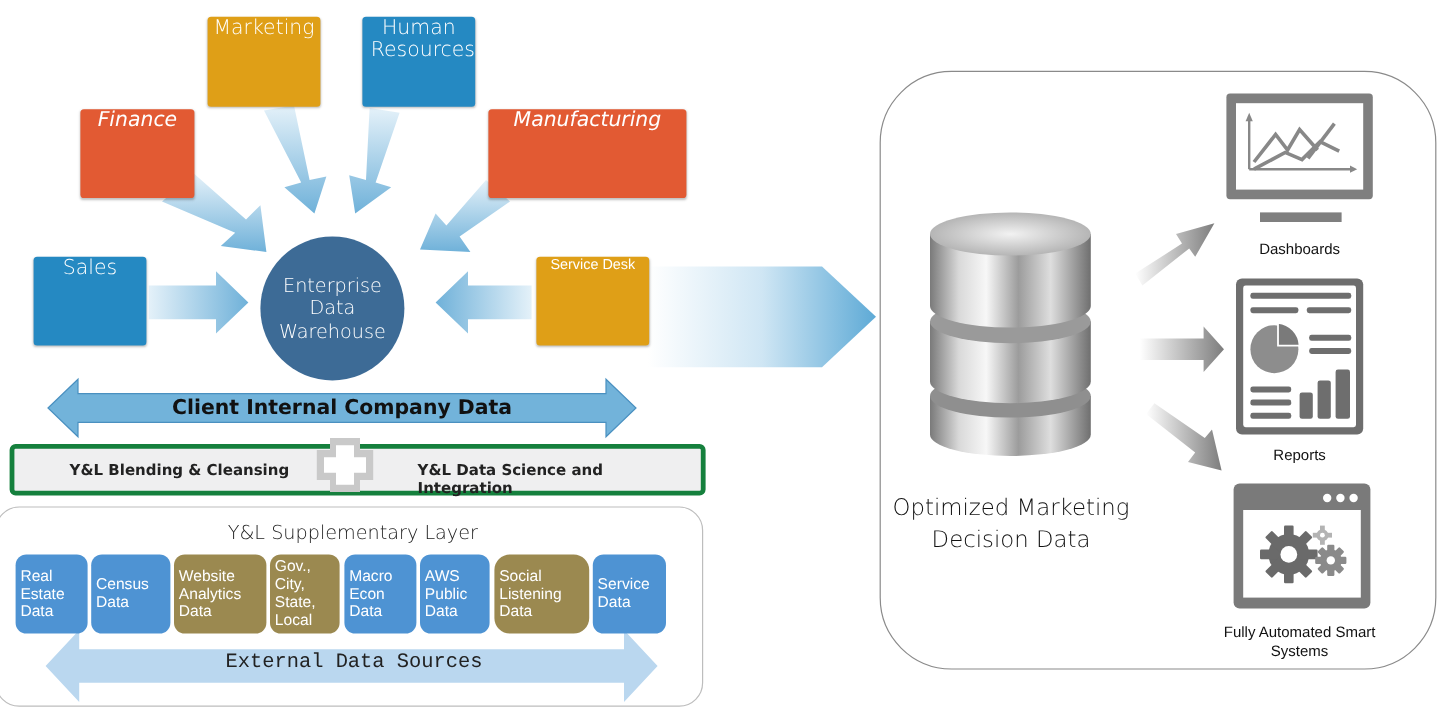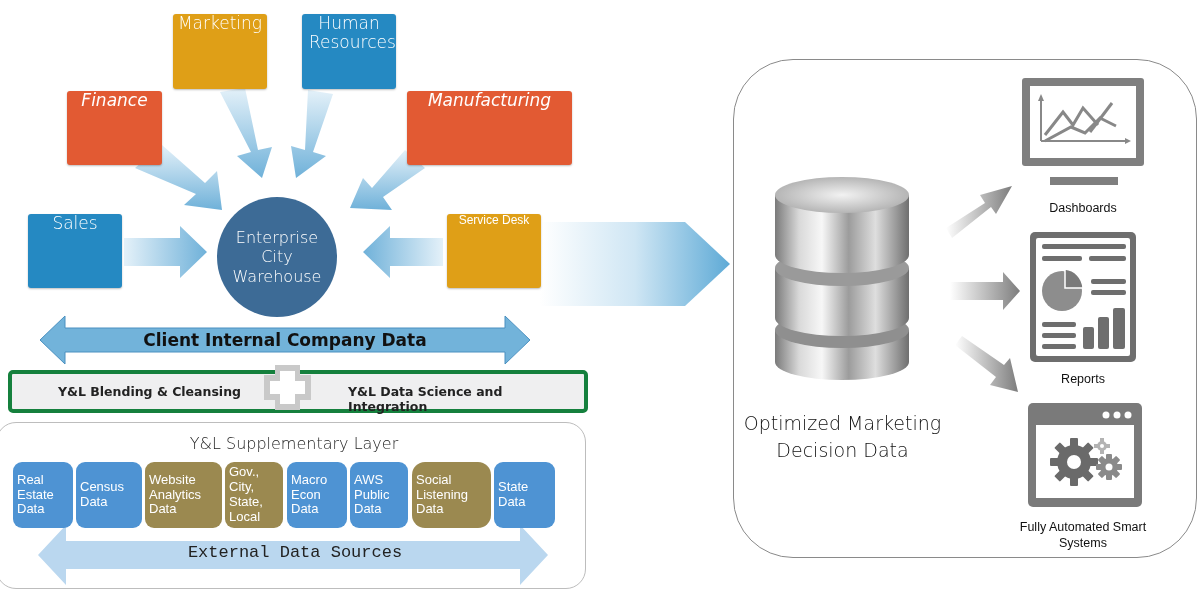--- a/index.html
+++ b/index.html
@@ -193,21 +193,21 @@
     <span>Manufacturing</span>
   </div>
 <div class="dept blue" style="left:28px;top:214px;width:94px;height:74px;font-size:17px;">
     <span>Sales</span>
   </div>
 <div class="dept gold" style="left:447px;top:214px;width:94px;height:74px;font-size:12px;font-family:'Liberation Sans',sans-serif;font-weight:normal;">
     <span>Service Desk</span>
   </div>
 
 <div id="edw">
-    <span style="display:block;width:95px;">Enterprise City Warehouse</span>
+    <span style="display:block;width:95px;">Enterprise Data Warehouse</span>
   </div>
 
 <div class="bar" style="left:40px;top:328px;width:490px;height:24px;">
   <span id="cicd-label">Client Internal Company Data</span>
 </div>
 
 <div id="blend">
   <span class="l">Y&amp;L Blending &amp; Cleansing</span>
   <span class="r">Y&amp;L Data Science and Integration</span>
 </div>
@@ -245,14 +245,14 @@
 <div class="src" style="left: 287px; width: 60px; background: rgb(78, 147, 211);">
     <span style="display: block; width: 52px;">Macro Econ Data</span>
   </div>
 <div class="src" style="left: 350px; width: 58px; background: rgb(78, 147, 211);">
     <span style="display: block; width: 50px;">AWS Public Data</span>
   </div>
 <div class="src" style="left: 412px; width: 79px; background: rgb(155, 137, 80); border-radius: 13px;">
     <span style="display: block; width: 71px;">Social Listening Data</span>
   </div>
 <div class="src" style="left: 494px; width: 61px; background: rgb(78, 147, 211);">
-    <span style="display: block; width: 53px;">State Data</span>
+    <span style="display: block; width: 53px;">Service Data</span>
   </div>
 
 </body></html>

